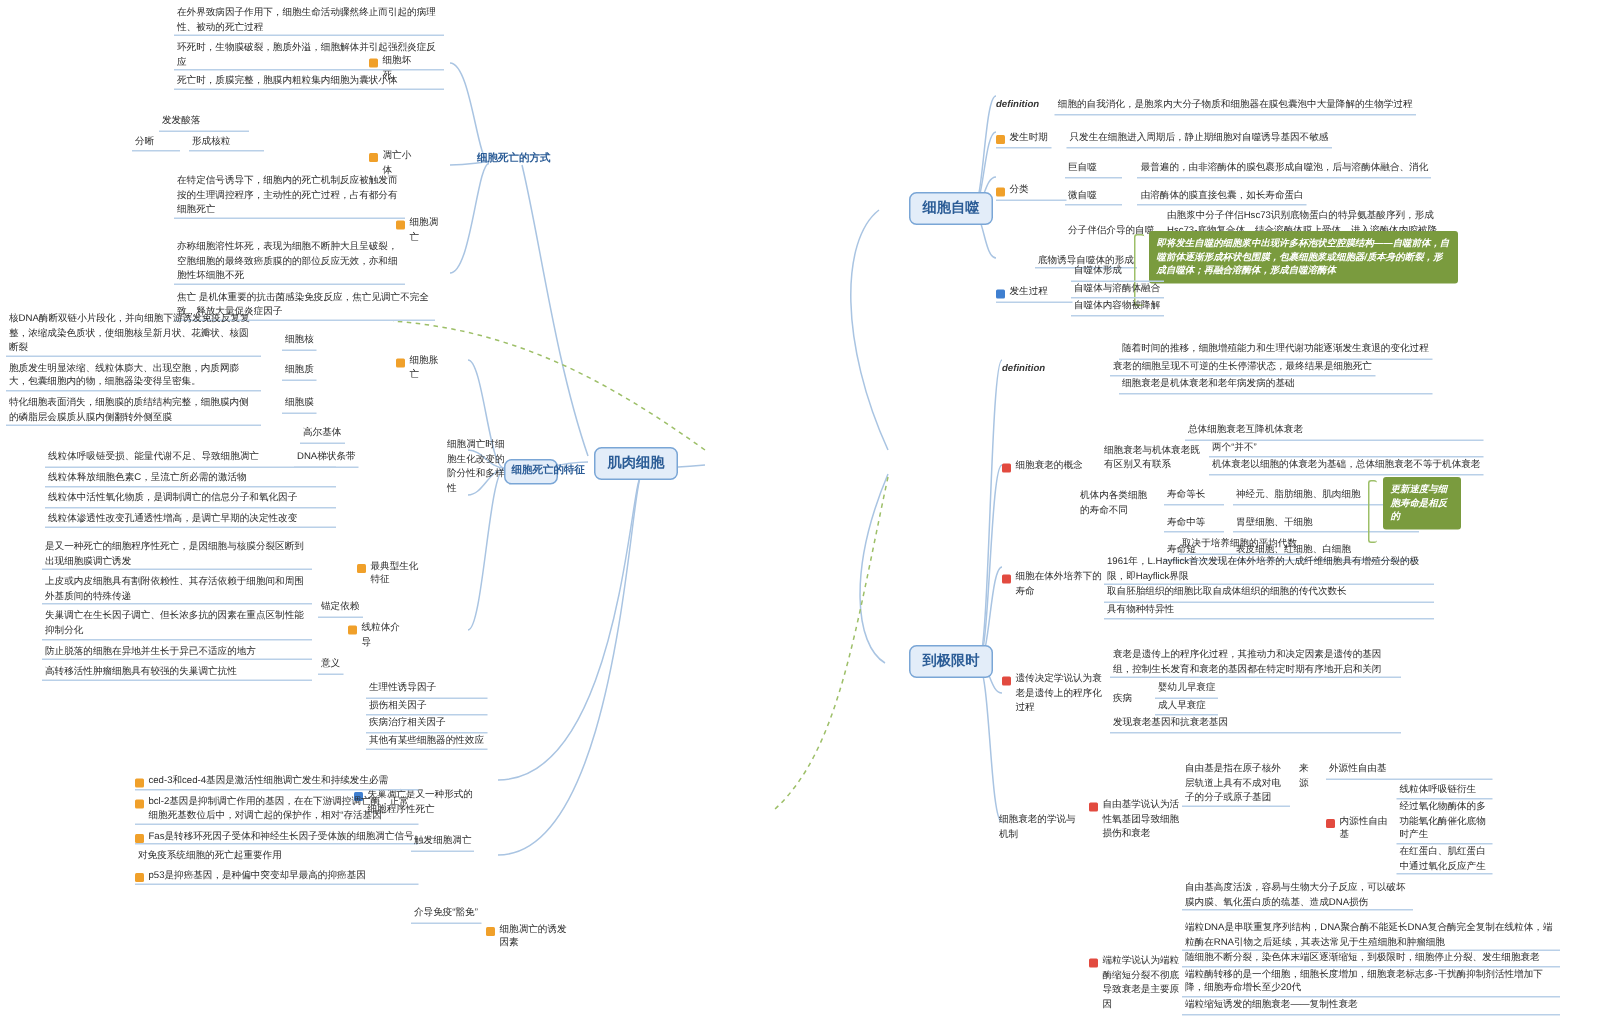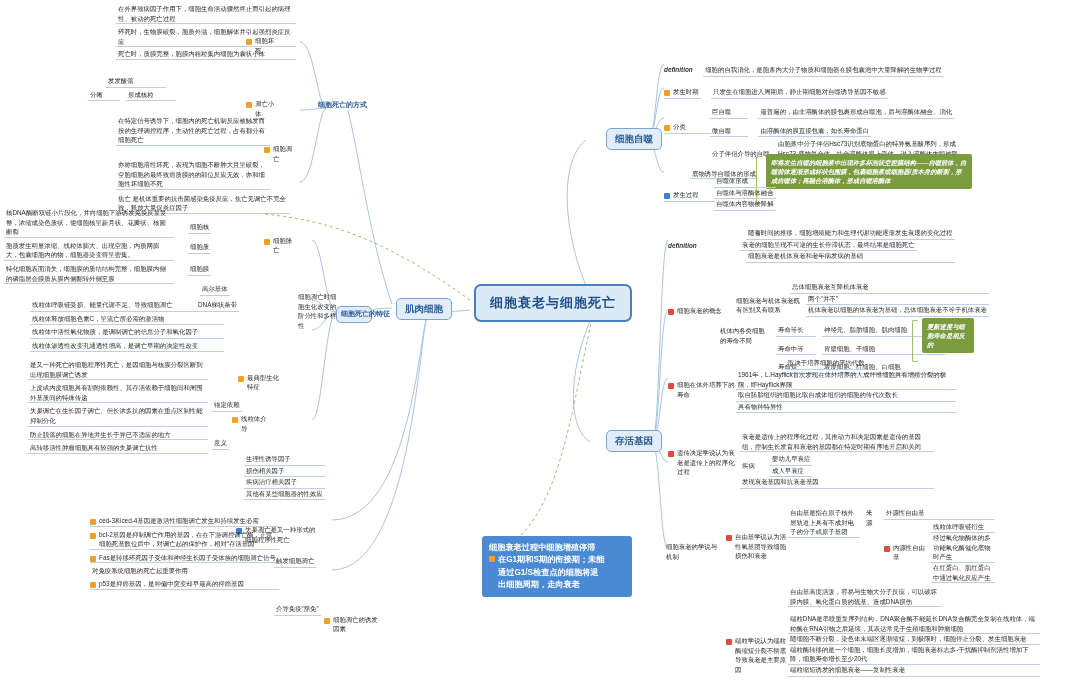--- a/index.html
+++ b/index.html
@@ -97,24 +97,23 @@
 
       <path d="M428 316 C 420 316 414 520 332 520"></path>
       <path d="M428 316 C 420 316 414 570 332 570"></path>
     </g>
     <g fill="none" stroke="#9dbf68" stroke-width="1" stroke-dasharray="3,3">
       <path d="M592 318 C 570 420 560 500 516 540"></path>
       <path d="M470 300 C 400 250 340 220 262 214"></path>
     </g>
   </svg>
 
-  <div class="node root" style="left:474px;top:284px;">细胞衰老与细胞死亡</div>
 
   <div class="node lvl1" style="left:606px;top:128px;">细胞自噬</div>
-  <div class="node lvl1" style="left:606px;top:430px;">存活基因</div>
+  <div class="node lvl1" style="left:606px;top:430px;">到极限时</div>
   <div class="node lvl1" style="left:396px;top:298px;">肌肉细胞</div>
   <div class="node lvl1" style="left:336px;top:306px;width:36px;font-size:7px;padding:3px 4px;">
     <span>细胞死亡的特征</span>
   </div>
   <div class="node" style="left:318px;top:100px;color:#2b5c96;font-weight:bold;font-size:7px;">细胞死亡的方式</div>
 
   <div class="node" style="left:664px;top:58px;">
     <span class="defn">definition</span>
     <span class="leaf" style="display:inline-block;margin-left:6px;">细胞的自我消化，是胞浆内大分子物质和细胞器在膜包囊泡中大量降解的生物学过程</span>
   </div>
@@ -243,26 +242,20 @@
   <div class="node" style="left:726px;top:614px;">
     <div class="leafnb mk red" style="position:absolute;left:0;top:22px;width:52px;">端粒学说认为端粒酶缩短分裂不彻底导致衰老是主要原因</div>
     <div style="margin-left:62px;">
       <div class="leafnb" style="width:248px;border-bottom:1px solid #b9d0e8;">端粒DNA是串联重复序列结构，DNA聚合酶不能延长DNA复合酶完全复制在线粒体，端粒酶在RNA引物之后延续，其表达常见于生殖细胞和肿瘤细胞</div>
       <div class="leafnb" style="width:248px;border-bottom:1px solid #b9d0e8;">随细胞不断分裂，染色体末端区逐渐缩短，到极限时，细胞停止分裂、发生细胞衰老</div>
       <div class="leafnb" style="width:248px;border-bottom:1px solid #b9d0e8;">端粒酶转移的是一个细胞，细胞长度增加，细胞衰老标志多-干扰酶抑制剂活性增加下降，细胞寿命增长至少20代</div>
       <div class="leaf">端粒缩短诱发的细胞衰老——复制性衰老</div>
     </div>
   </div>
 
-  <div class="node bluebox" style="left:482px;top:536px;width:150px;">
-    <div>细胞衰老过程中细胞增殖停滞</div>
-    <div class="mk">在G1期和S期的衔接期；未能</div>
-    <div style="padding-left:9px;">通过G1/S检查点的细胞将退</div>
-    <div style="padding-left:9px;">出细胞周期，走向衰老</div>
-  </div>
 
   <div class="node" style="left:116px;top:4px;">
     <div class="leafnb" style="width:176px;border-bottom:1px solid #b9d0e8;">在外界致病因子作用下，细胞生命活动骤然终止而引起的病理性、被动的死亡过程</div>
     <div class="leafnb" style="width:176px;margin-top:3px;border-bottom:1px solid #b9d0e8;">环死时，生物膜破裂，胞质外溢，细胞解体并引起强烈炎症反应</div>
     <div class="leafnb" style="width:176px;margin-top:2px;border-bottom:1px solid #b9d0e8;">死亡时，质膜完整，胞膜内粗粒集内细胞为囊状小体</div>
   </div>
   <div class="node leafnb mk" style="left:246px;top:36px;width:34px;border:none;">细胞坏死</div>
 
   <div class="node" style="left:88px;top:76px;">
     <div class="leaf" style="margin-left:18px;width:56px;">发发酸落</div>

